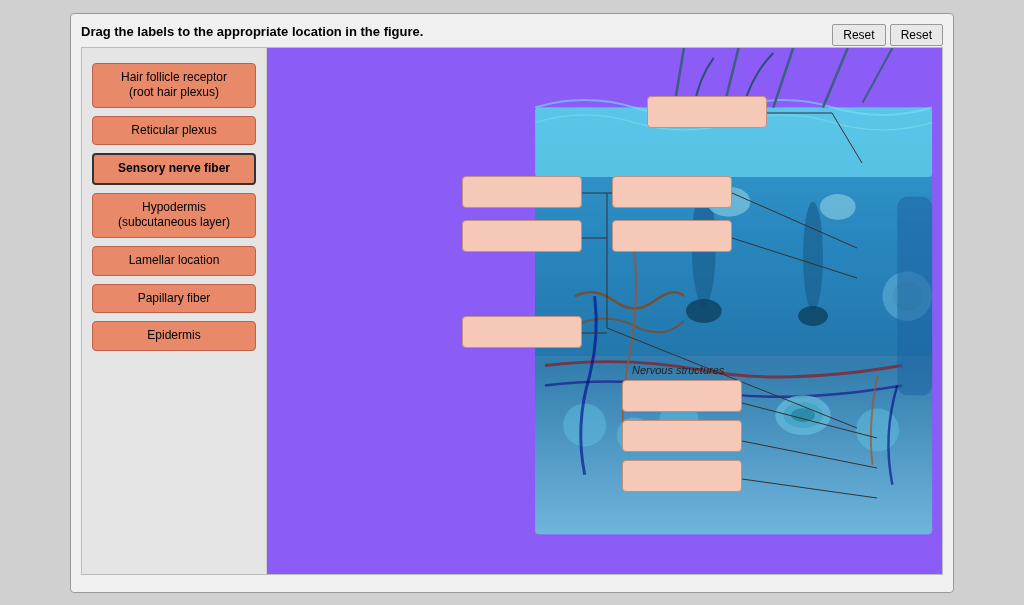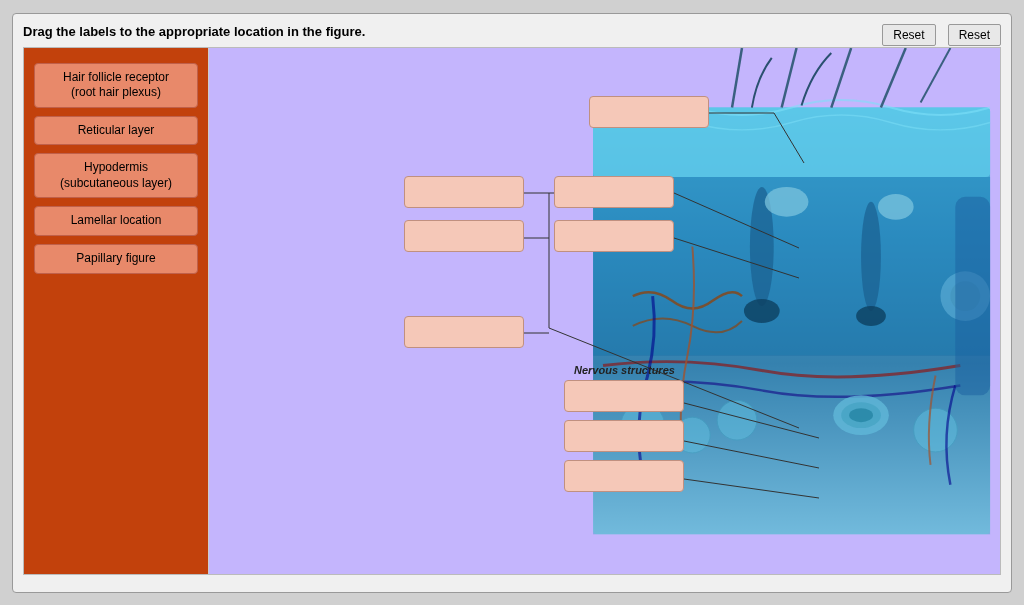--- a/index.html
+++ b/index.html
@@ -8,60 +8,60 @@
       font-size: 13px;
       background: #d0d0d0;
       display: flex;
       justify-content: center;
       align-items: center;
       width: 1024px;
       height: 605px;
       overflow: hidden;
     }
     .outer-container {
-      width: 1000px;
+      width: 884px;
       height: 580px;
       background: #f0f0f0;
       border: 1px solid #999;
       border-radius: 4px;
       padding: 10px;
       position: relative;
     }
     .instruction {
       font-weight: bold;
       font-size: 13px;
       margin-bottom: 8px;
     }
     .top-buttons {
       position: absolute;
       top: 10px;
       right: 10px;
       display: flex;
-      gap: 12px;
+      gap: 4px;
     }
     .btn-small {
       padding: 3px 10px;
       font-size: 12px;
       border: 1px solid #999;
       background: #e8e8e8;
       border-radius: 2px;
       cursor: pointer;
     }
     .main-area {
       display: flex;
       width: 100%;
       height: calc(100% - 30px);
       border: 1px solid #bbb;
       background: #fff;
       margin-top: 4px;
     }
     .left-panel {
       width: 185px;
       min-width: 185px;
-      background: #c2410c;
+      background: #e5e5e5;
       border-right: 1px solid #ccc;
       padding: 15px 10px;
       display: flex;
       flex-direction: column;
       gap: 8px;
     }
     .label-item {
       background: #e8896a;
       border: 1px solid #c0604a;
       border-radius: 4px;
@@ -73,22 +73,21 @@
       color: #000;
     }
     .label-item.selected {
       border: 2px solid #333;
       font-weight: bold;
     }
     .right-panel {
       flex: 1;
       position: relative;
       overflow: hidden;
-      background: #c4b5fd;
-      font-weight: bold;
+      background: #8b5cf6;
     }
     
     .drop-zone {
       position: absolute;
       background: #f5c8b8;
       border: 1px solid #c09080;
       border-radius: 4px;
       cursor: pointer;
     }
     .skin-svg {
@@ -120,25 +119,27 @@
   <div class="top-buttons">
     <button class="btn-small">Reset</button>
     <button class="btn-small">Reset</button>
   </div>
 
   <div class="main-area">
 
     <div class="left-panel">
       <div class="label-item" style="white-space:pre-line;">Hair follicle receptor
 (root hair plexus)</div>
-      <div class="label-item">Reticular layer</div>
+      <div class="label-item">Reticular plexus</div>
+      <div class="label-item selected" style="border:2px solid #333; font-weight:bold;">Sensory nerve fiber</div>
       <div class="label-item" style="white-space:pre-line;">Hypodermis
 (subcutaneous layer)</div>
       <div class="label-item">Lamellar location</div>
-      <div class="label-item">Papillary figure</div>
+      <div class="label-item">Papillary fiber</div>
+      <div class="label-item">Epidermis</div>
     </div>
 
     <div class="right-panel">
 
       <svg class="skin-svg" style="position:absolute;right:0;top:0;width:420px;height:100%" viewBox="0 0 420 530" preserveAspectRatio="xMaxYMin meet">
 
         <defs>
           <linearGradient id="skinGrad" x1="0" y1="0" x2="0" y2="1">
             <stop offset="0%" stop-color="#4fc3e8"></stop>
             <stop offset="30%" stop-color="#2a8abf"></stop>

